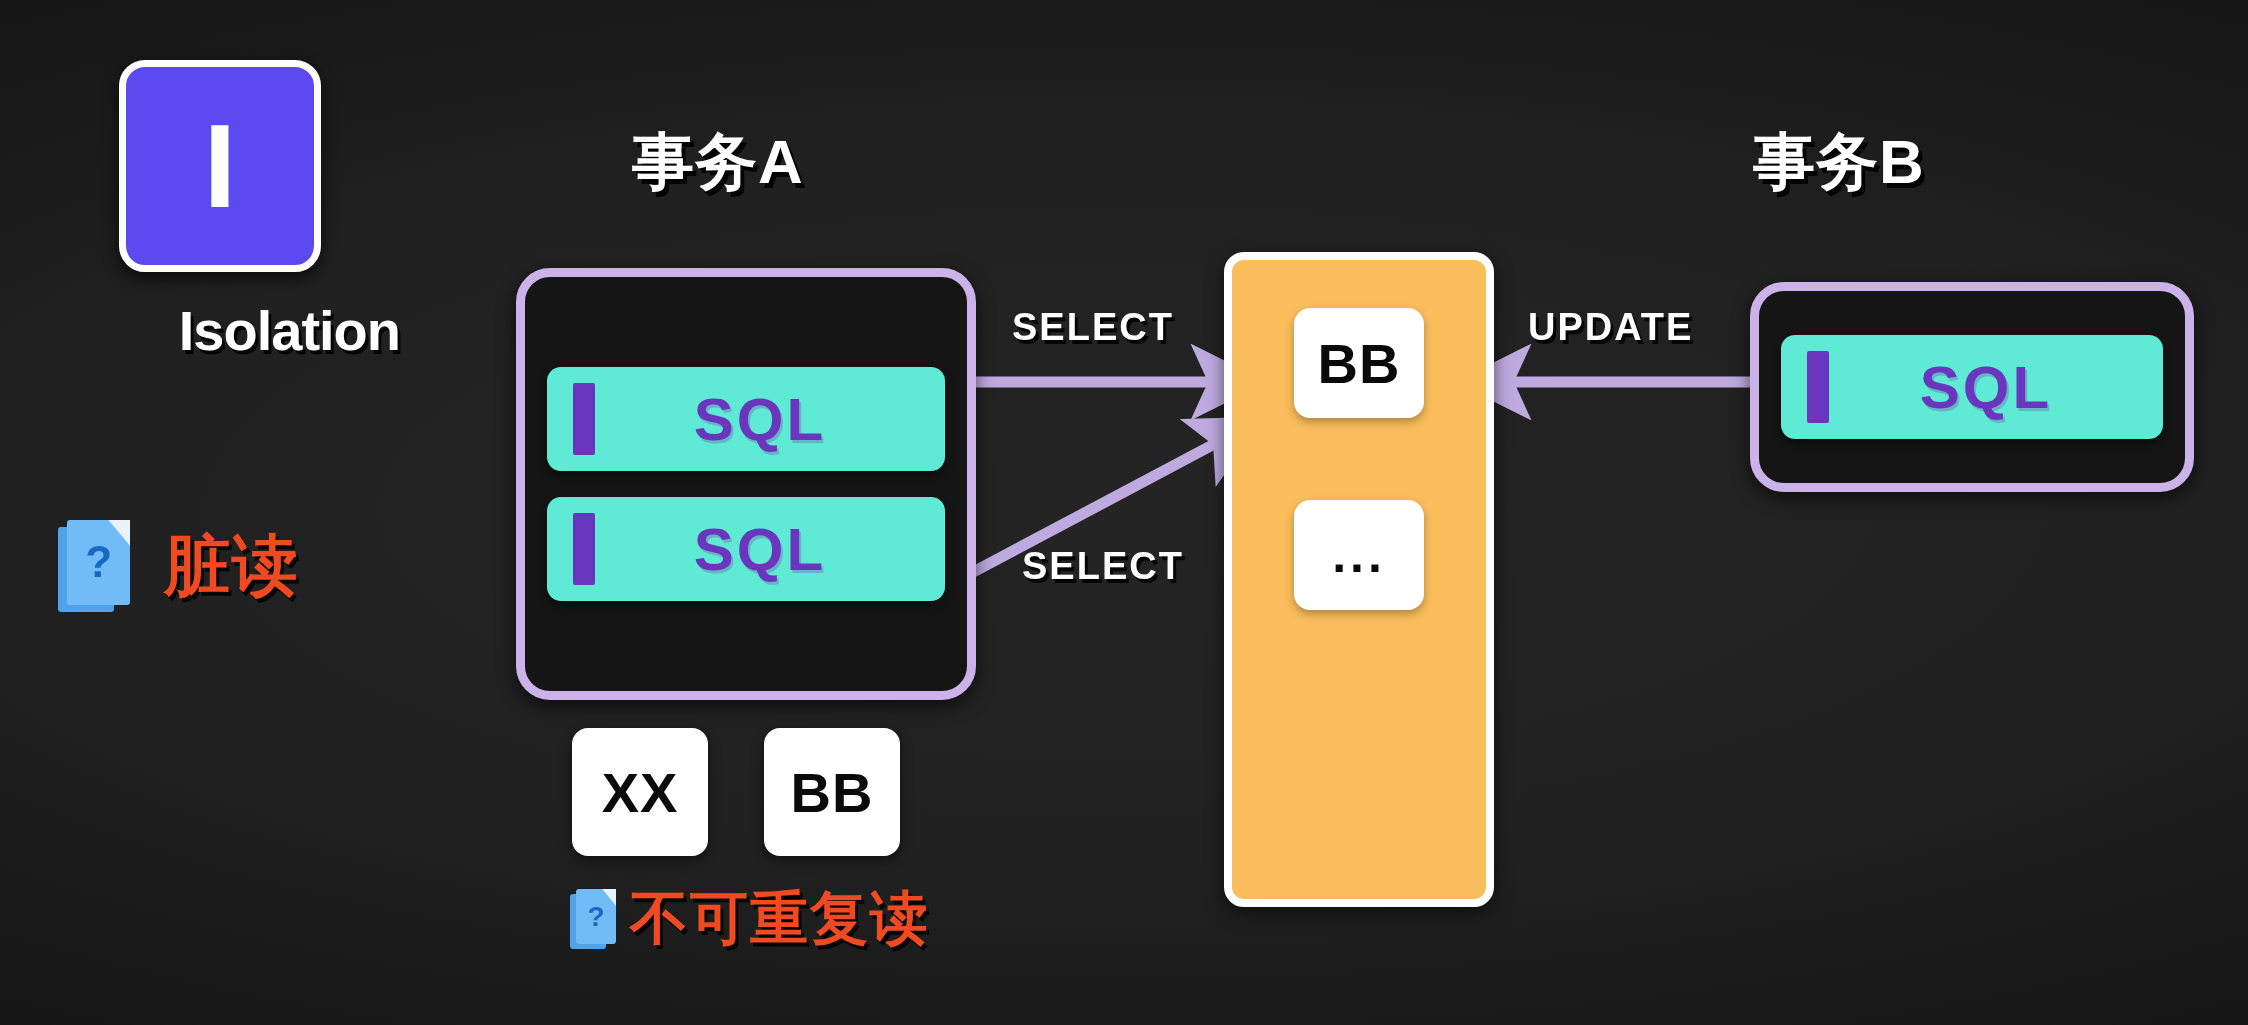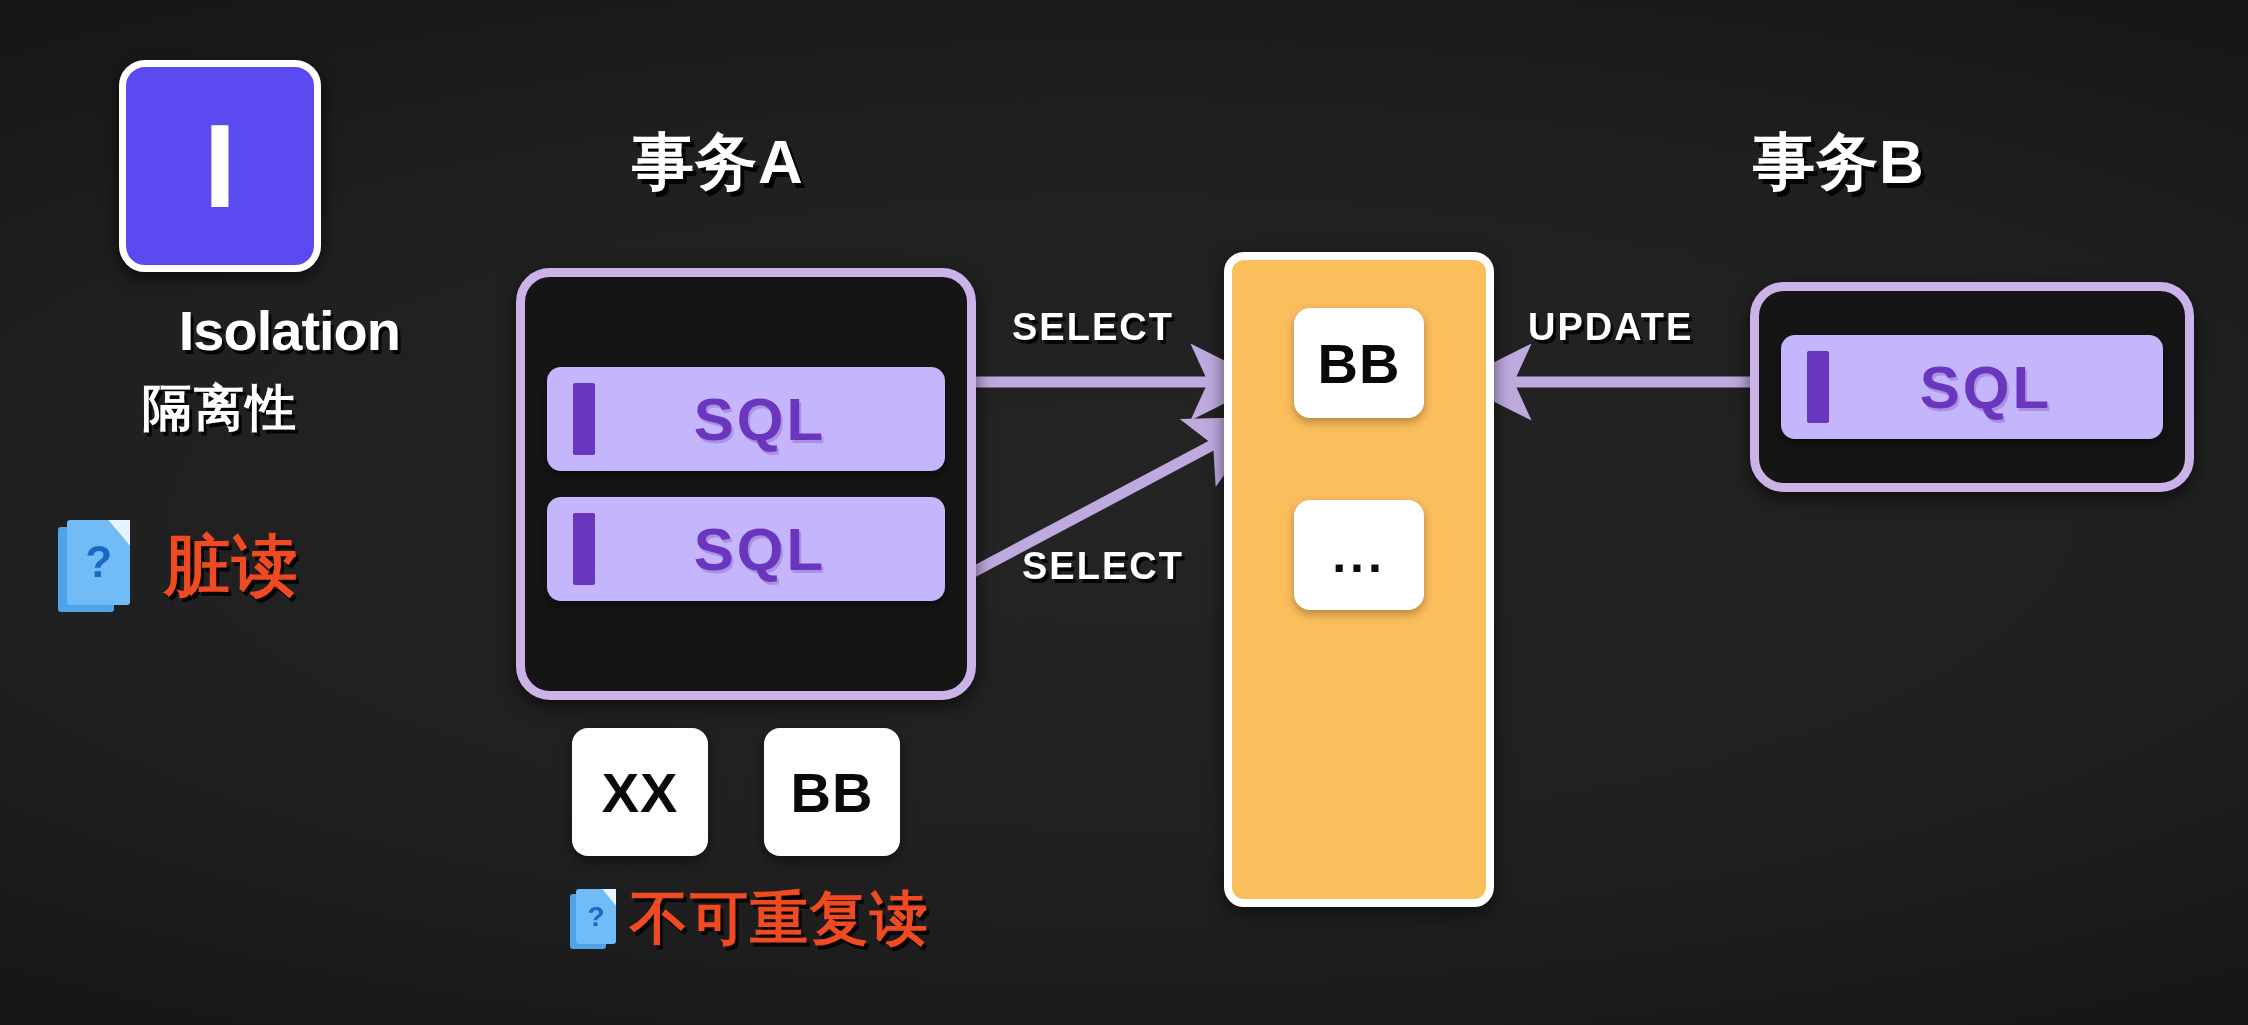--- a/index.html
+++ b/index.html
@@ -164,21 +164,21 @@
   }
   #txn-b-box {
     left: 1750px;
     top: 282px;
     width: 444px;
     height: 210px;
   }
 
   .sql-chip {
     height: 104px;
-    background: #c4b5fd;
+    background: #5eead4;
     border-radius: 14px;
     box-shadow: 0 5px 10px rgba(0,0,0,.45);
     display: flex;
     align-items: center;
     position: relative;
     box-sizing: border-box;
   }
   .sql-chip .bar {
     position: absolute;
     left: 26px;
@@ -305,21 +305,20 @@
     <g>
       <line x1="1760" y1="382" x2="1470" y2="382" stroke="#BFAAE0" stroke-width="11" marker-end="url(#ah-left)"></line>
     </g>
   </svg>
 
   <div class="abs nosel" id="legend">
     <div id="acid-badge">
       <span class="letter">I</span>
     </div>
     <div class="en">Isolation</div>
-    <div class="cn">隔离性</div>
   </div>
 
   <div class="abs nosel anomaly" id="dirty-read">
     <span class="doc-icon">
       <span class="back"></span>
       <span class="front"></span>
       <span class="fold-tri"></span>
       <span class="qm">?</span>
     </span>
     <span class="txt">脏读</span>

